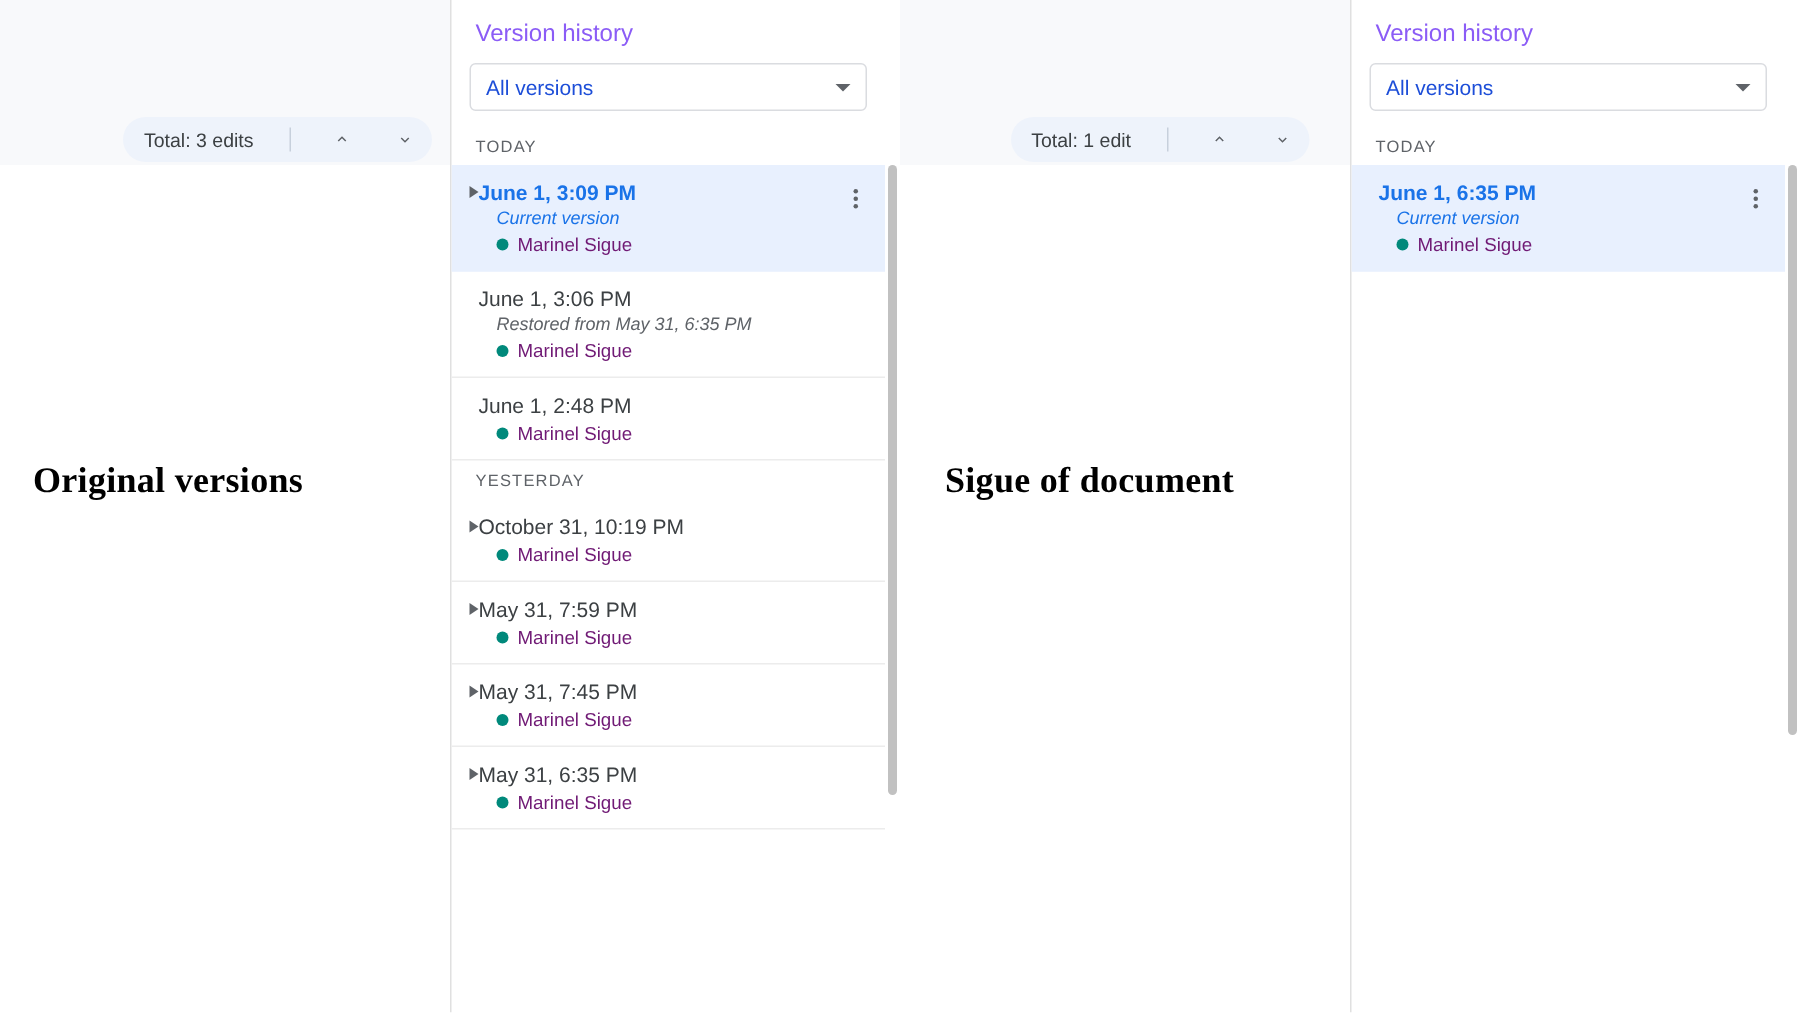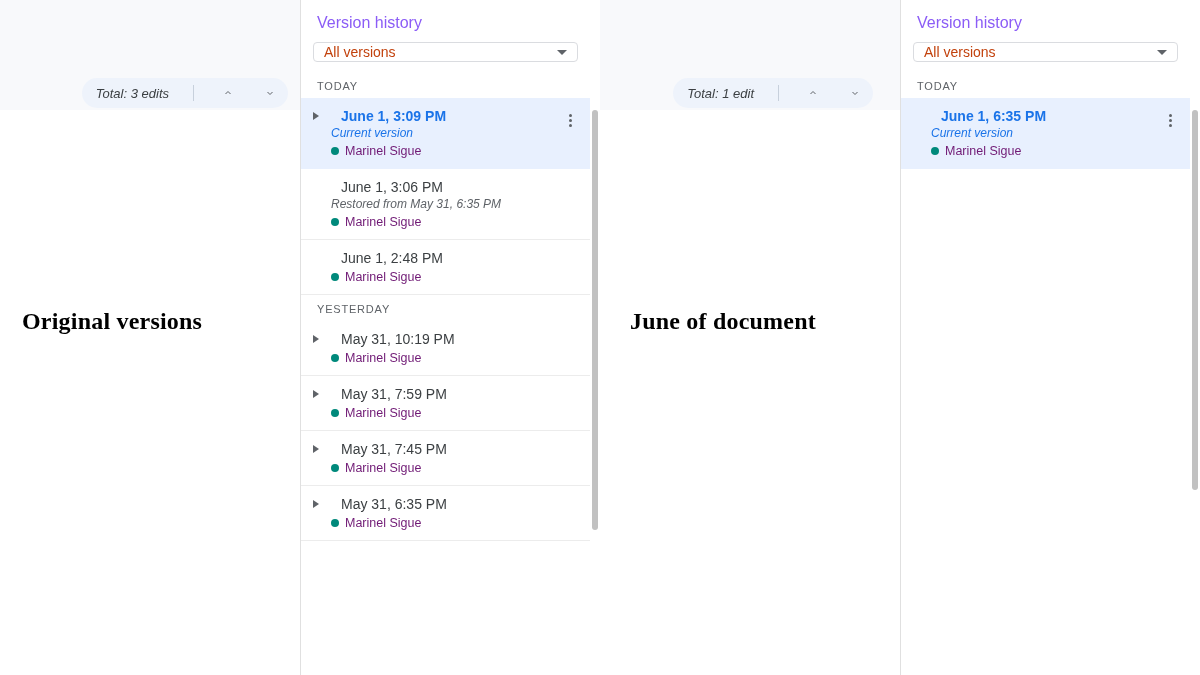--- a/index.html
+++ b/index.html
@@ -20,27 +20,27 @@
     font-size: 16px;
     color: #8b5cf6;
     padding: 14px 16px 10px 16px;
   }
   .filter-row {
     padding: 0 12px 10px 12px;
   }
   .filter {
     border: 1px solid #dadce0;
     border-radius: 4px;
-    height: 20px;
+    height: 32px;
     display: flex;
     align-items: center;
     justify-content: space-between;
     padding: 0 10px;
     font-size: 14px;
-    color: #c2410c;
+    color: #1d4ed8;
     cursor: pointer;
   }
   .caret-down {
     width: 0; height: 0;
     border-left: 5px solid transparent;
     border-right: 5px solid transparent;
     border-top: 5px solid #5f6368;
   }
 
   .list {
@@ -61,21 +61,21 @@
     padding: 10px 12px 10px 12px;
     position: relative;
   }
   .entry.selected {
     background: #e8f0fe;
     border-bottom: 1px solid #e8f0fe;
   }
   .entry-row1 {
     display: flex;
     align-items: center;
-    gap: 22px;
+    gap: 0;
   }
   .tri {
     width: 0; height: 0;
     border-top: 4px solid transparent;
     border-bottom: 4px solid transparent;
     border-left: 6px solid #5f6368;
     flex: none;
   }
   .tri.hidden { visibility: hidden; }
   .entry-title {
@@ -140,21 +140,20 @@
   .pill {
     position: absolute;
     top: 78px;
     height: 30px;
     display: flex;
     align-items: center;
     background: #eef3fb;
     border-radius: 15px;
     padding: 0 8px 0 14px;
     gap: 22px;
-    font-style: italic;
   }
   .pill .label {
     font-size: 13px;
     color: #3c4043;
   }
   .pill .sep {
     width: 1px; height: 16px; background: #c7d0dc; margin: 0 2px;
   }
   .pill .chev {
     width: 20px; height: 20px;
@@ -250,21 +249,21 @@
           </div>
           <div class="author">
             <span class="dot"></span>
             <span class="author-name">Marinel Sigue</span>
           </div>
         </div>
         <div class="group-header">YESTERDAY</div>
         <div class="entry">
           <div class="entry-row1">
             <span class="tri"></span>
-            <span class="entry-title">May 31, 10:19 PM</span>
+            <span class="entry-title">October 31, 10:19 PM</span>
           </div>
           <div class="author">
             <span class="dot"></span>
             <span class="author-name">Marinel Sigue</span>
           </div>
         </div>
         <div class="entry">
           <div class="entry-row1">
             <span class="tri"></span>
             <span class="entry-title">May 31, 7:59 PM</span>
@@ -293,21 +292,21 @@
             <span class="dot"></span>
             <span class="author-name">Marinel Sigue</span>
           </div>
         </div>
       </div>
   </div>
   <div class="scrollbar" style="left:592px;">
     <div class="thumb" style="height:420px;"></div>
   </div>
 
-  <div class="caption" style="left:630px; top:308px;">June of document</div>
+  <div class="caption" style="left:630px; top:308px;">Sigue of document</div>
 
   <div class="pill" style="right:327px;">
     <span class="label">Total: 1 edit</span>
     <span class="sep"></span>
     <span class="chev">
       <svg viewBox="0 0 24 24">
           <path d="M7 14l5-5 5 5" fill="none" stroke="#5f6368" stroke-width="2"></path>
         </svg>
     </span>
     <span class="chev">

